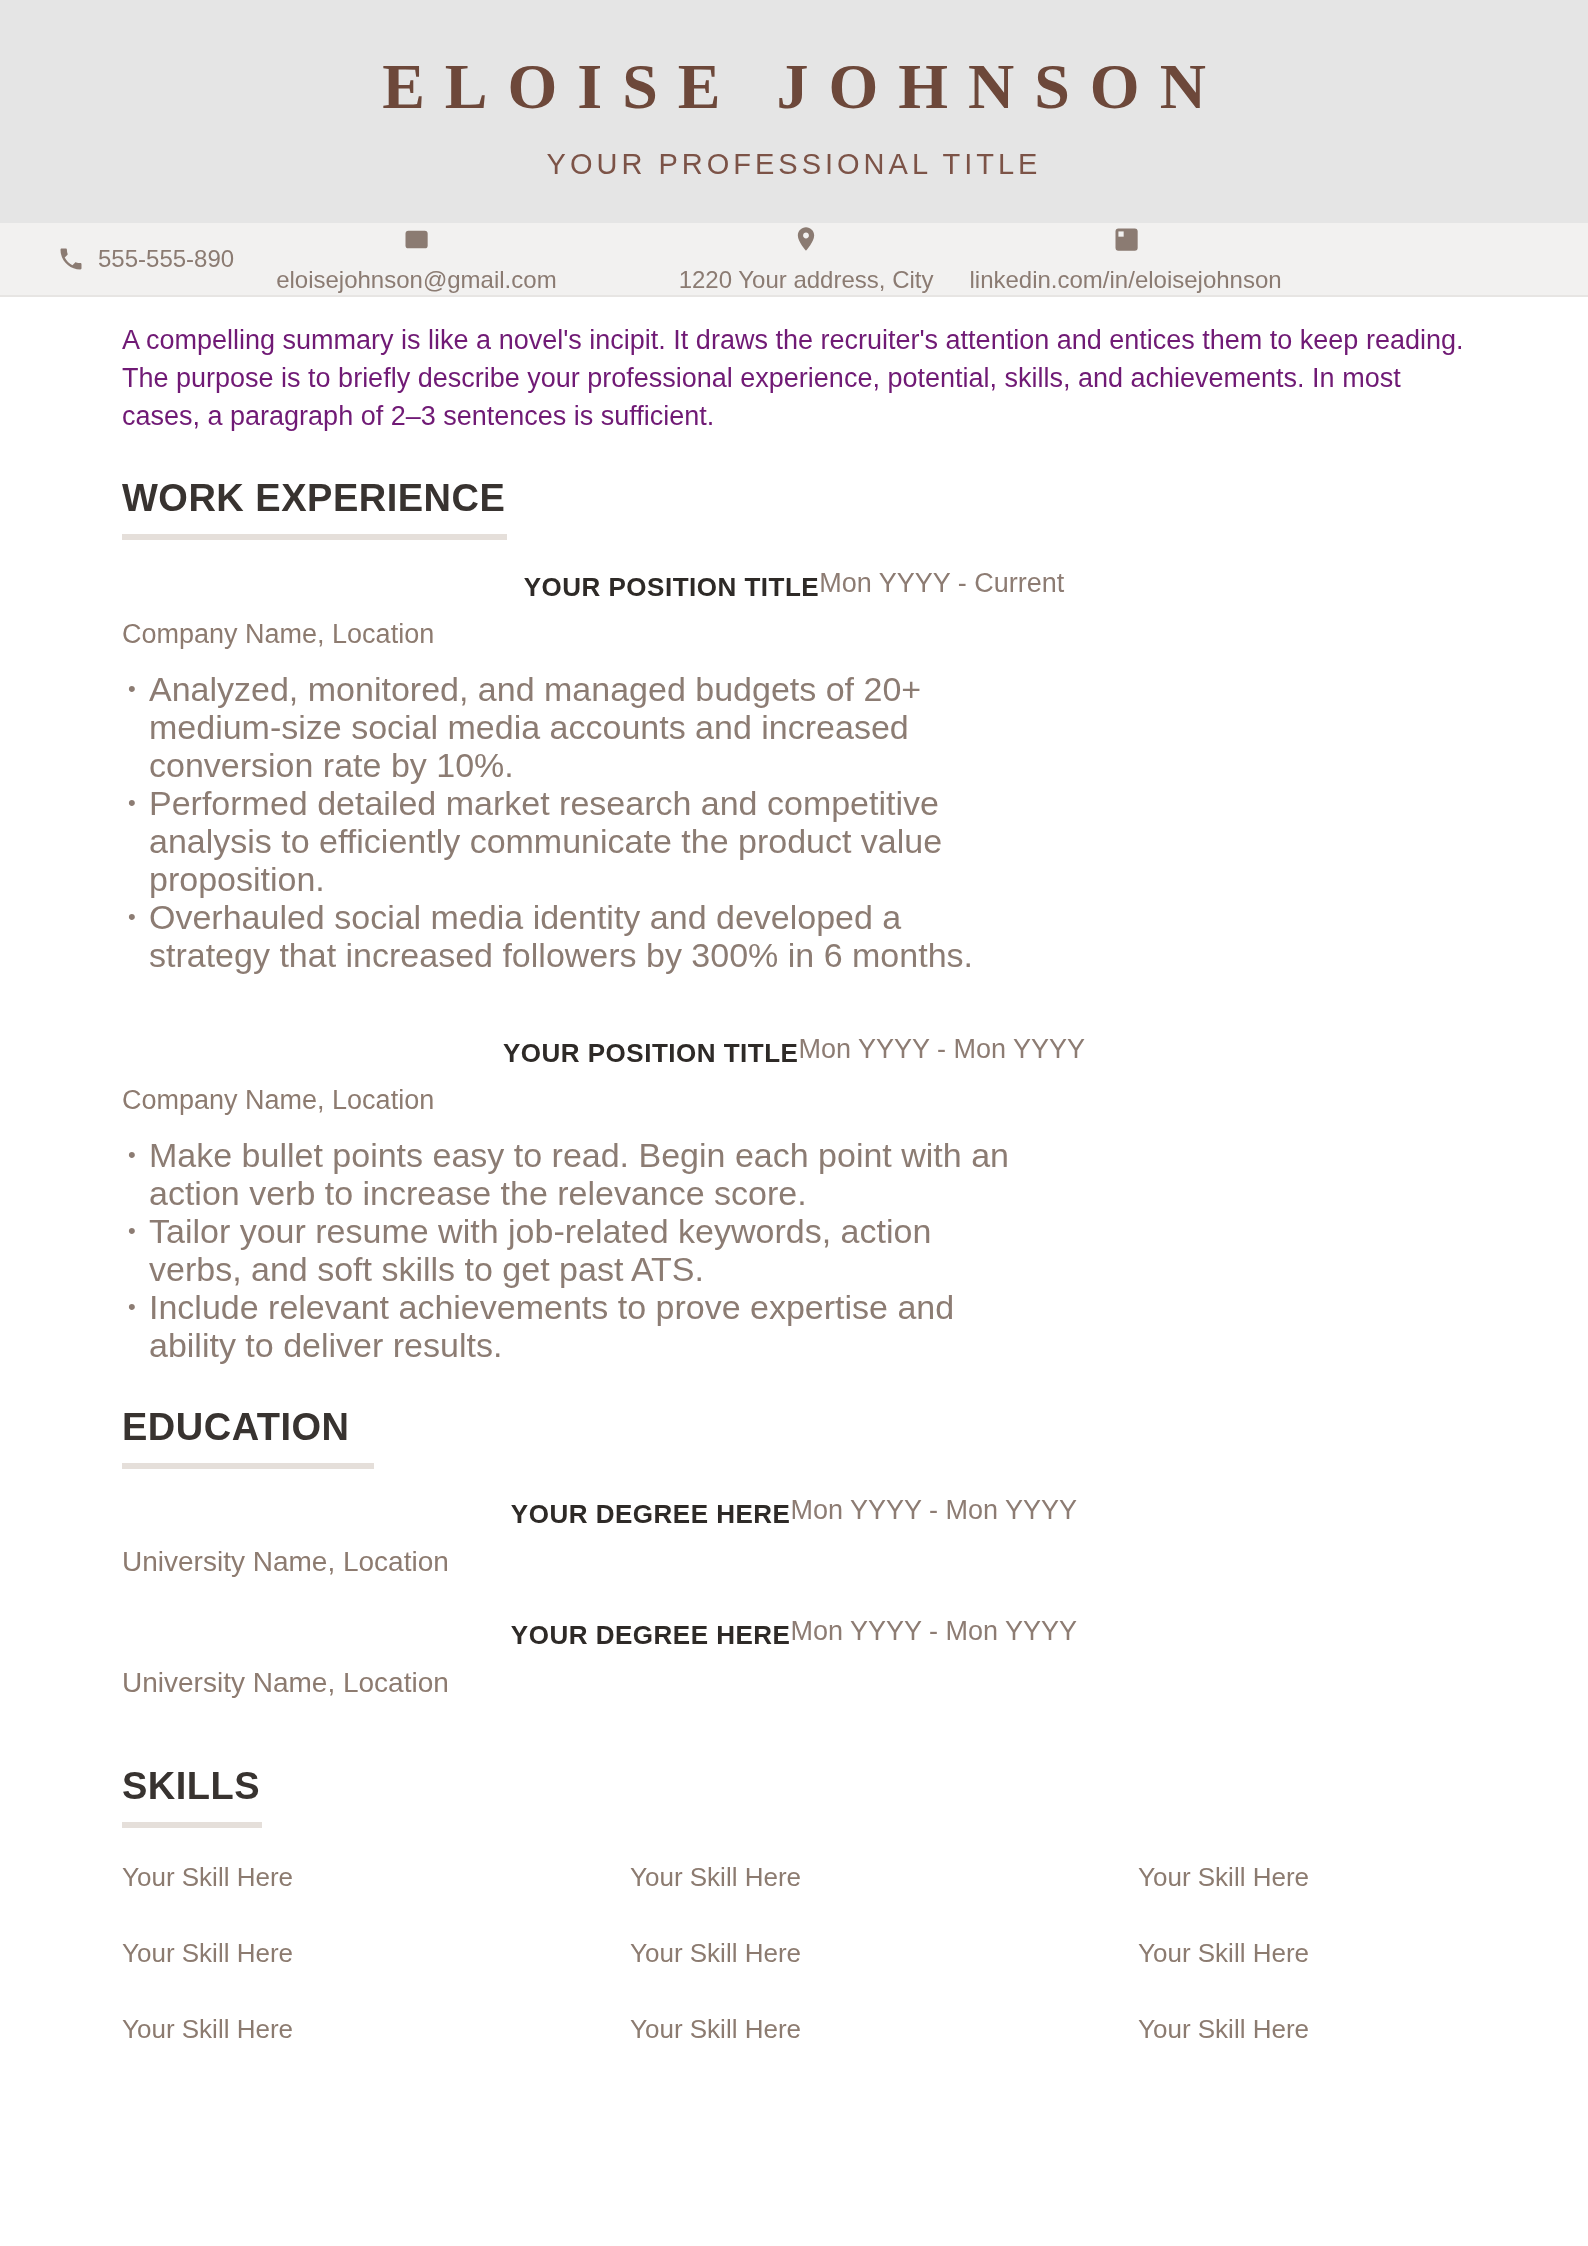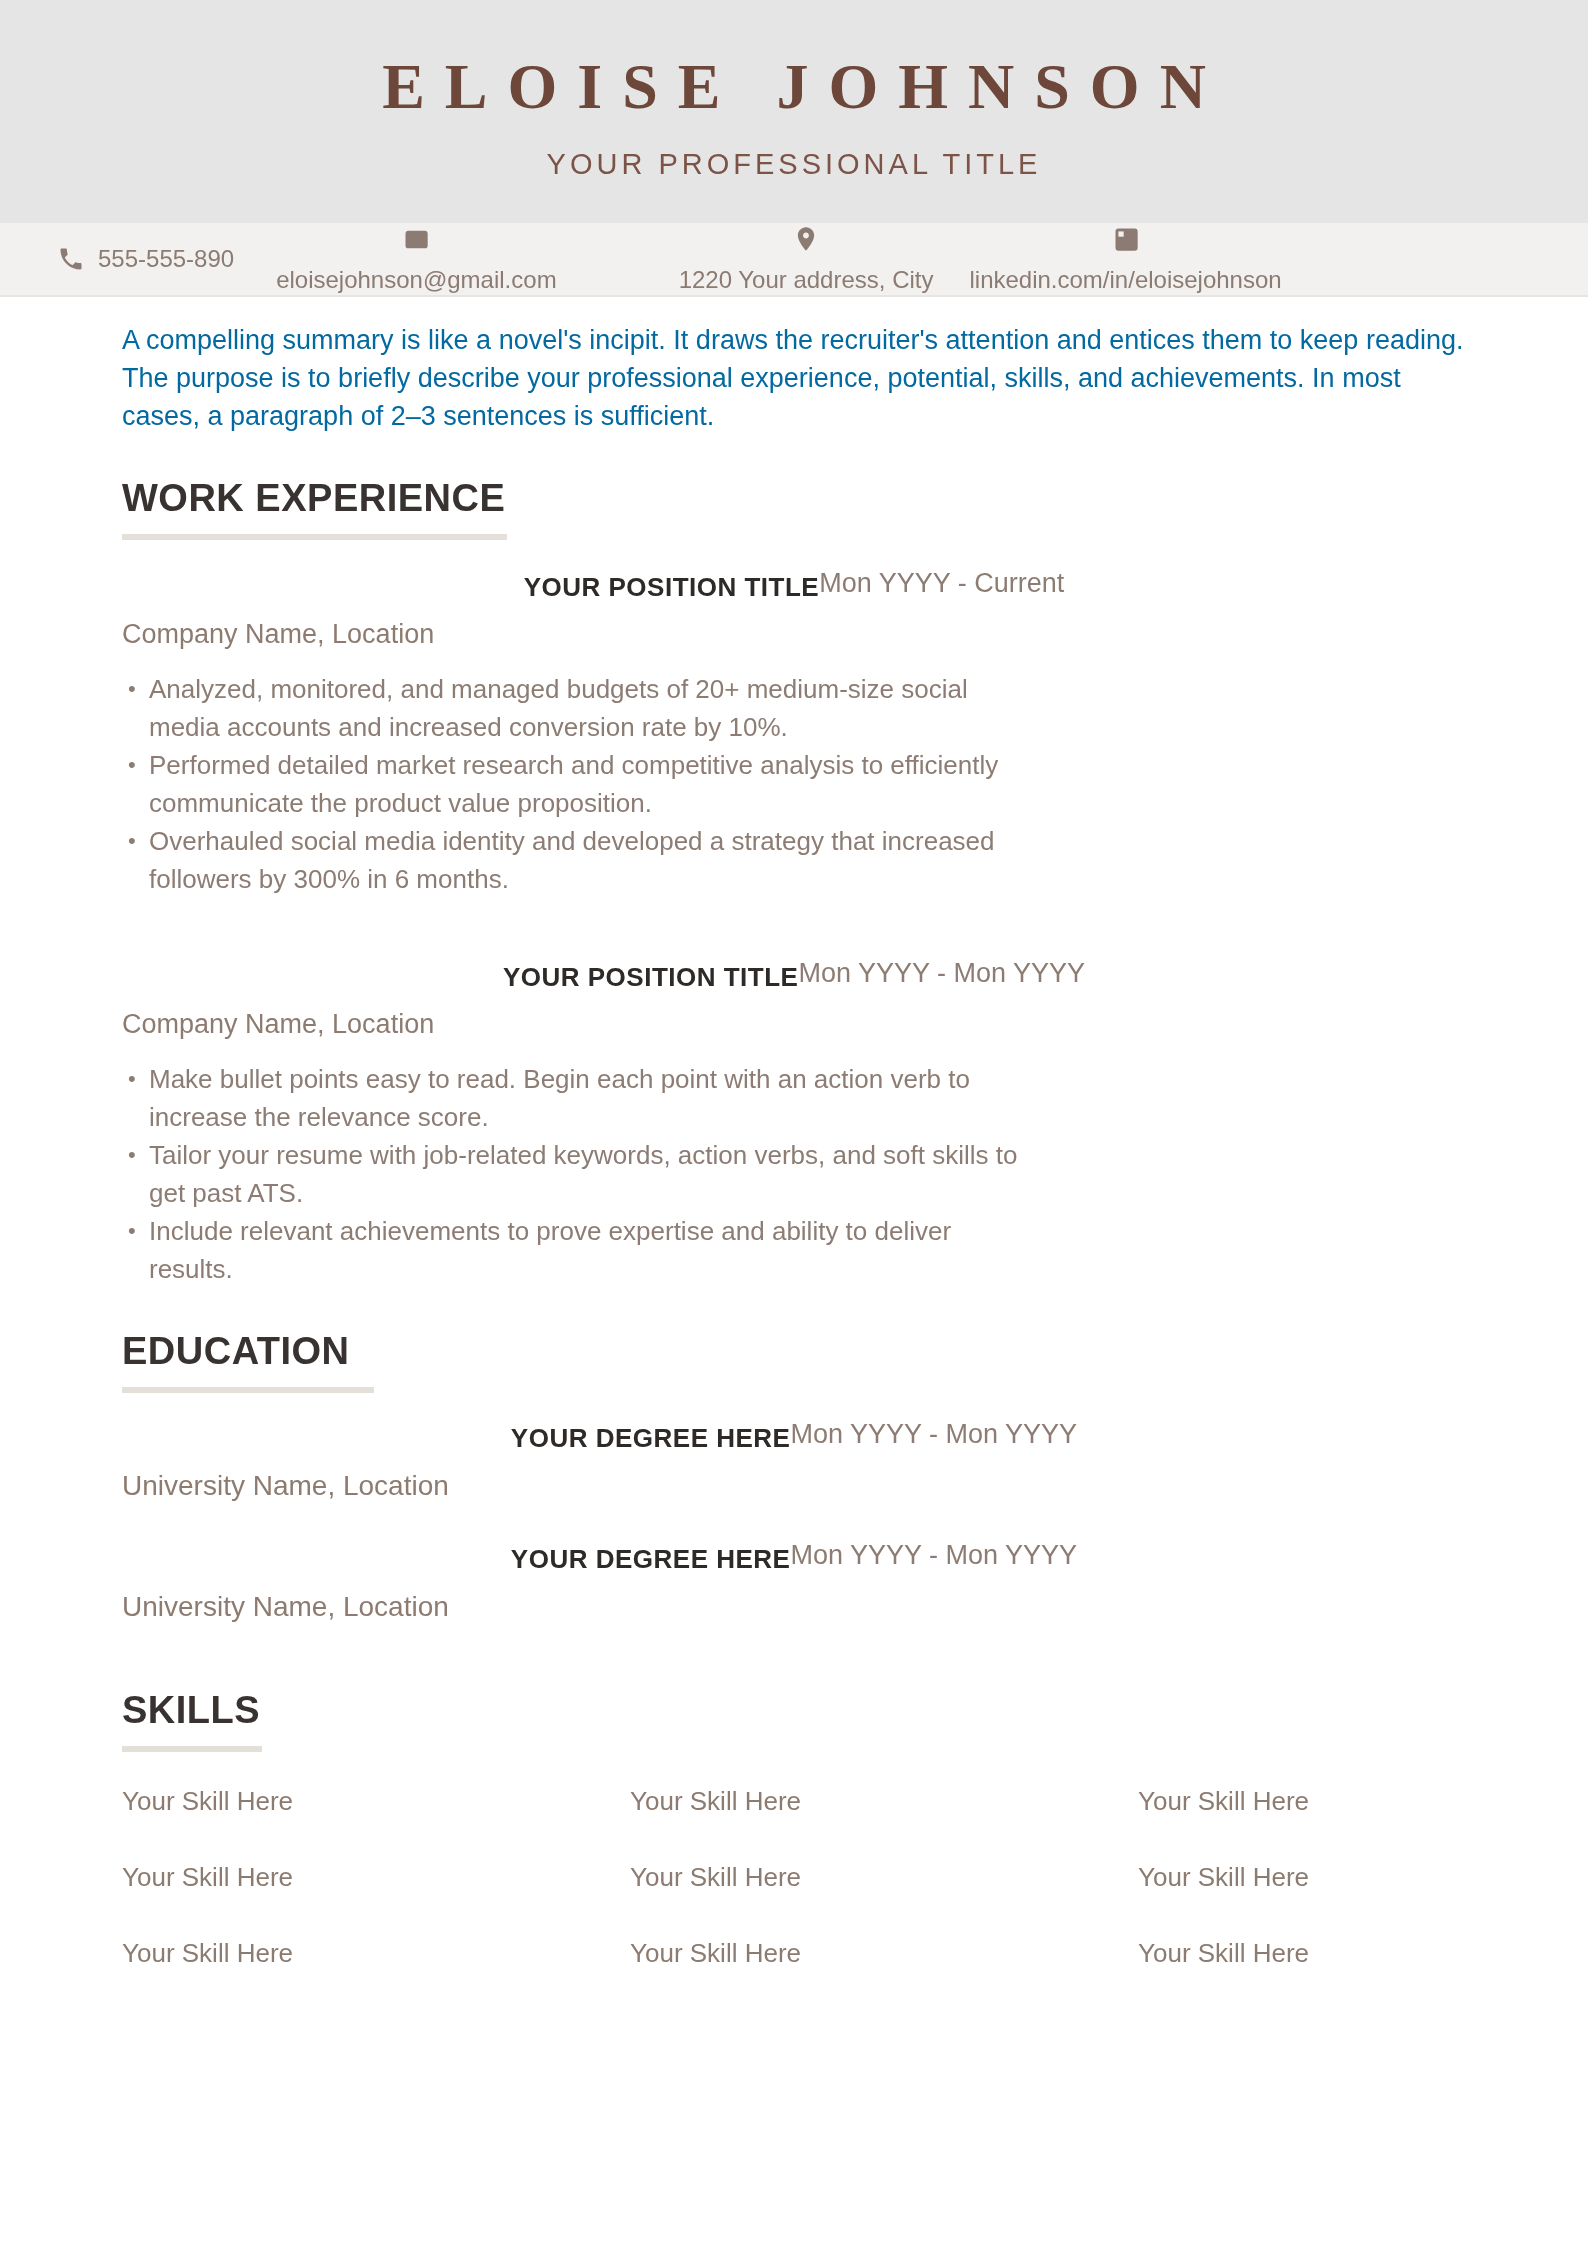--- a/index.html
+++ b/index.html
@@ -35,21 +35,21 @@
   .contact-item { display:flex; align-items:center; gap:13px; white-space:nowrap; }
   .contact-item + .contact-item { margin-left:42px;flex-direction:column; }
   .contact-item.loc { margin-left:122px; }
   .contact-item.lnk { margin-left:36px; }
   .cicon { width:28px; height:28px; flex:0 0 auto; display:block; }
   .cicon svg { width:100%; height:100%; display:block; fill:#8b7b72; }
   
   .main { padding:0 122px; }
   .summary {
     margin-top:24px; max-width:1352px;
-    font-size:27px; line-height:38px; color:#0369a1;
+    font-size:27px; line-height:38px; color:#701a75;
   }
   .section { margin-top:42px; }
   .section-heading {
     font-size:38px; font-weight:700; letter-spacing:0.5px; color:#383330;
   }
   .heading-rule { height:6px; background:#e5dfda; margin-top:14px; }
   .rule-we { width:385px; }
   .rule-edu { width:252px; }
   .rule-skills { width:140px; }
   
@@ -57,21 +57,21 @@
   .entry + .entry { margin-top:64px; }
   .entry-head { display:flex; justify-content:center; align-items:flex-start; }
   .entry-title {
     font-size:26px; font-weight:700; letter-spacing:0.5px; color:#2e2a27;
   }
   .entry-dates { font-size:27px; color:#8d7c73; margin-top:-4px; }
   .entry-sub { margin-top:16px; font-size:27px; color:#8d7b70; }
   ul.bullets { margin-top:20px; list-style:none; max-width:905px; }
   ul.bullets li {
     position:relative; padding-left:27px;
-    font-size:26px; line-height:38px; color:#8c7c73;
+    font-size:34px; line-height:38px; color:#8c7c73;
   }
   ul.bullets li::before {
     content:"•"; position:absolute; left:6px; top:0;
     font-size:22px; color:#8c7c73;
   }
   
   .edu-entry { margin-top:30px; }
   .edu-entry + .edu-entry { margin-top:42px; }
   .edu-school { margin-top:16px; font-size:28px; color:#8d7b70; }
   

